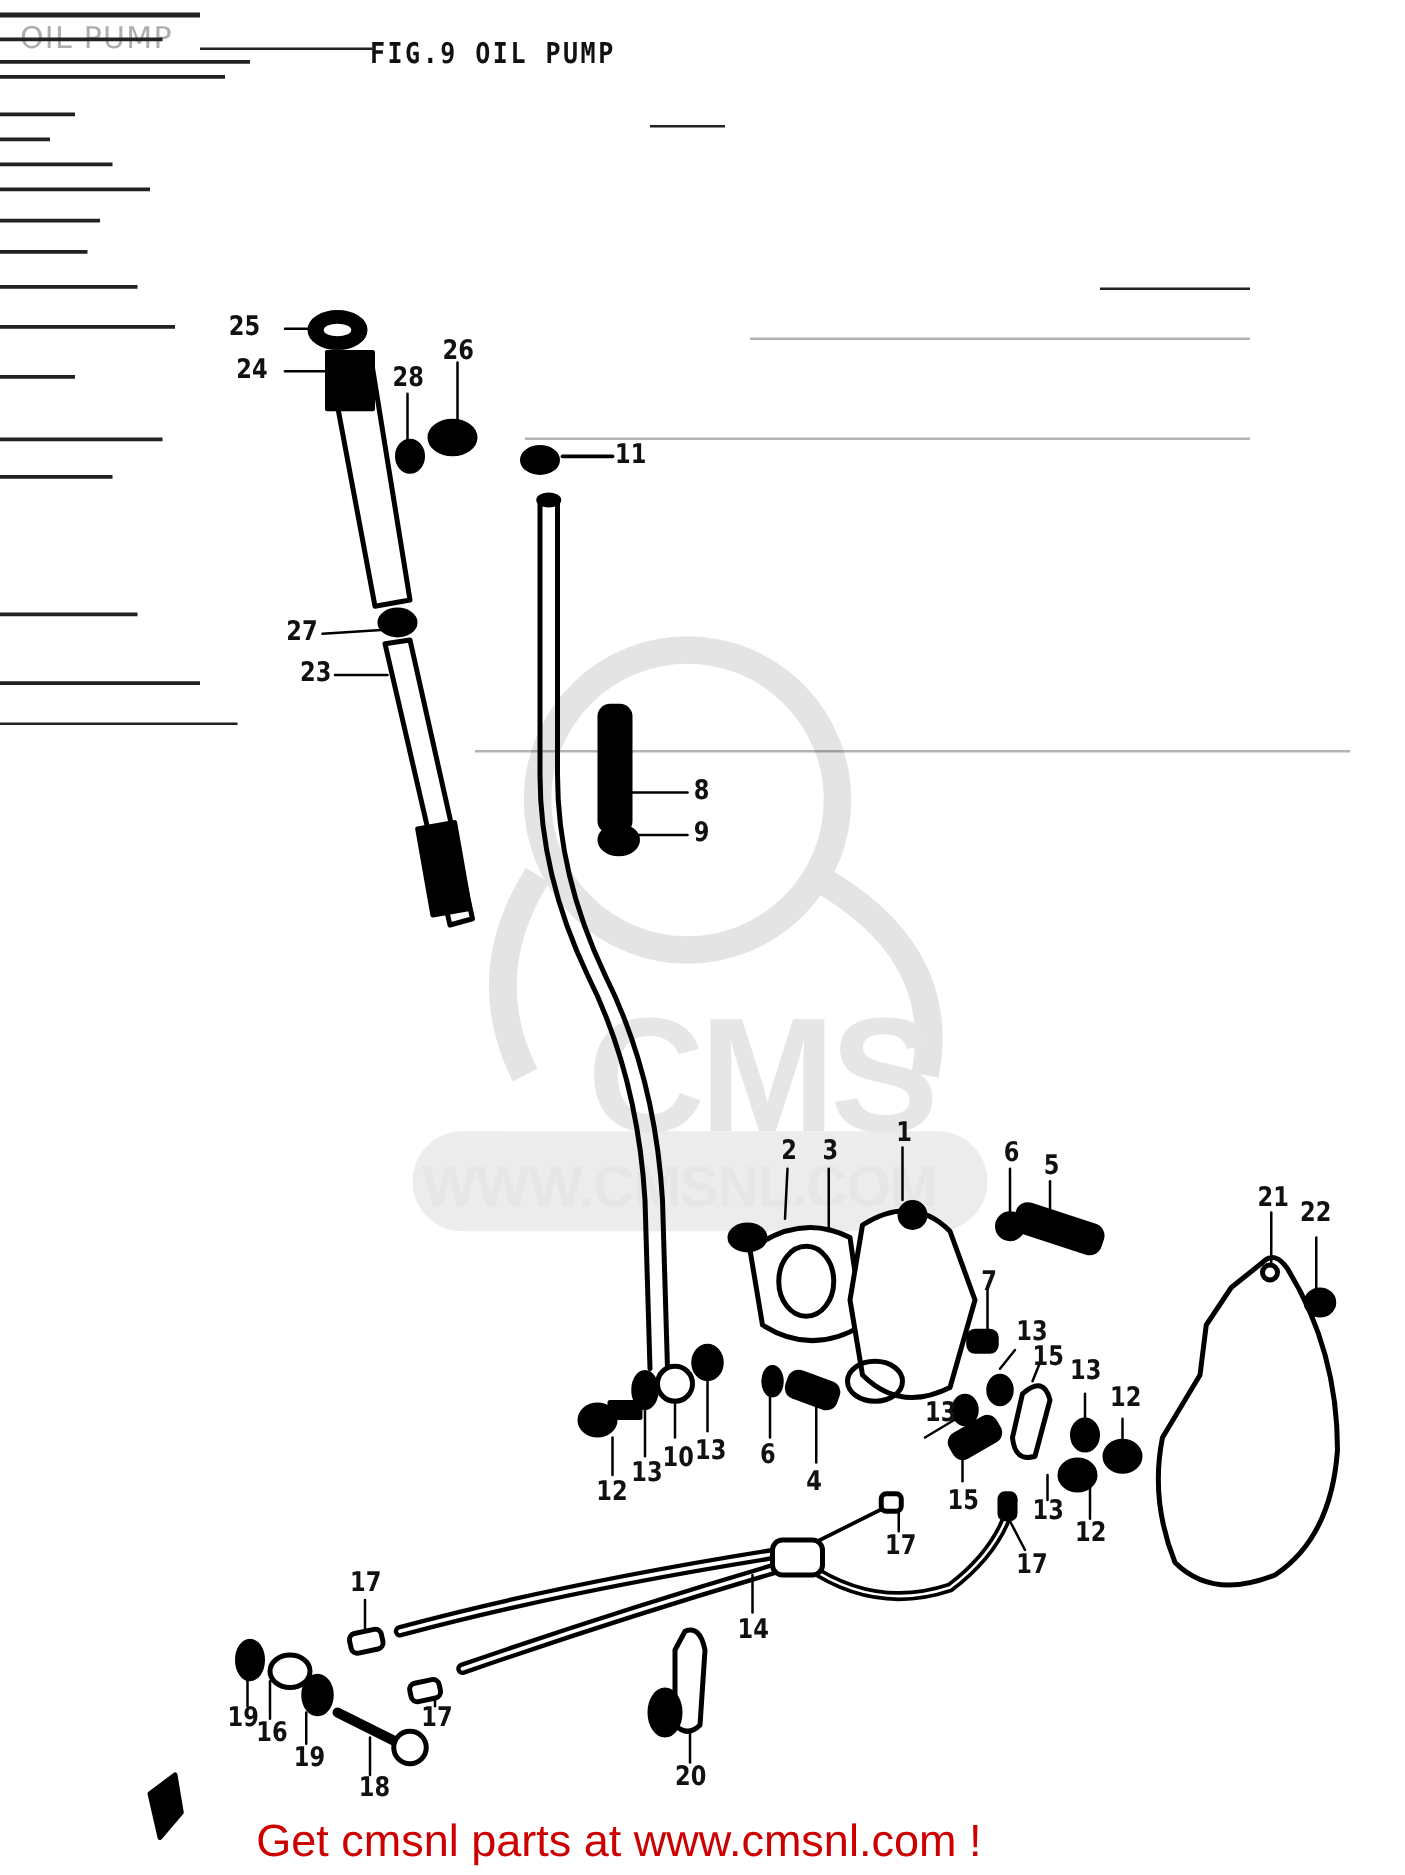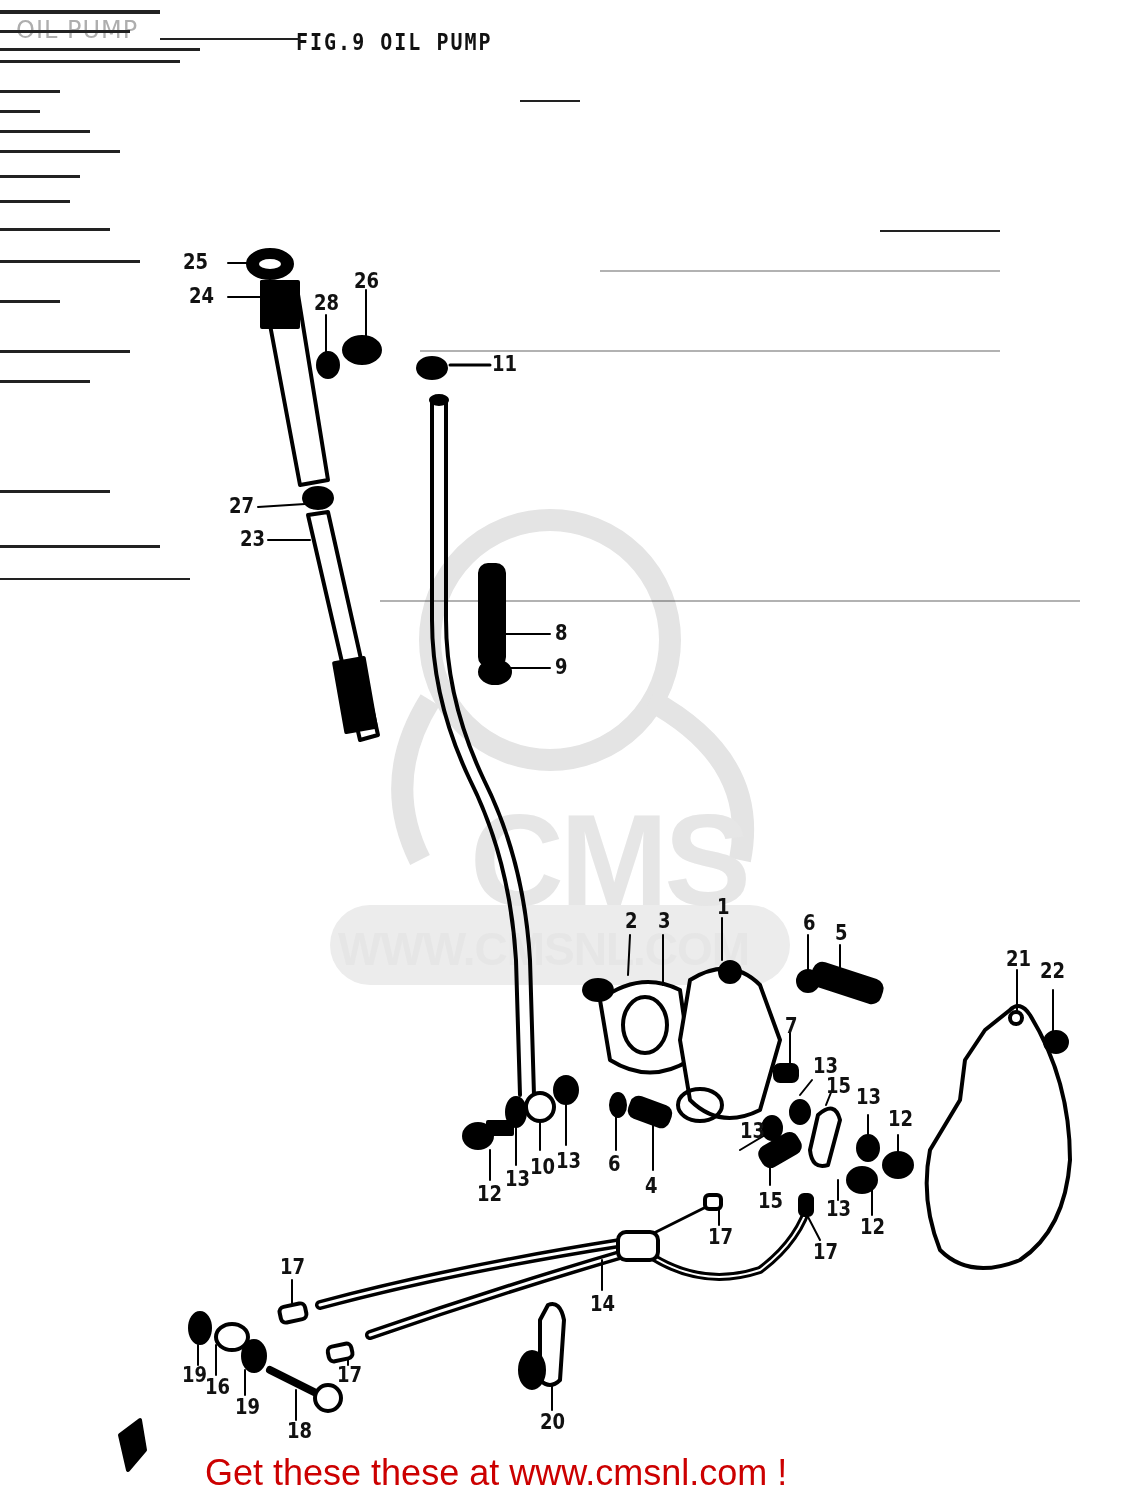--- a/index.html
+++ b/index.html
@@ -223,13 +223,13 @@
 <span class="callout" style="left:708px;top:1228px">17</span>
 <span class="callout" style="left:590px;top:1295px">14</span>
 <span class="callout" style="left:813px;top:1243px">17</span>
 <span class="callout" style="left:337px;top:1366px">17</span>
 <span class="callout" style="left:182px;top:1366px">19</span>
 <span class="callout" style="left:205px;top:1378px">16</span>
 <span class="callout" style="left:235px;top:1398px">19</span>
 <span class="callout" style="left:287px;top:1422px">18</span>
 <span class="callout" style="left:540px;top:1413px">20</span>
 
-<div class="footer-cta">Get these these at www.cmsnl.com !</div>
+<div class="footer-cta">Get cmsnl parts at www.cmsnl.com !</div>
 
 </body></html>

